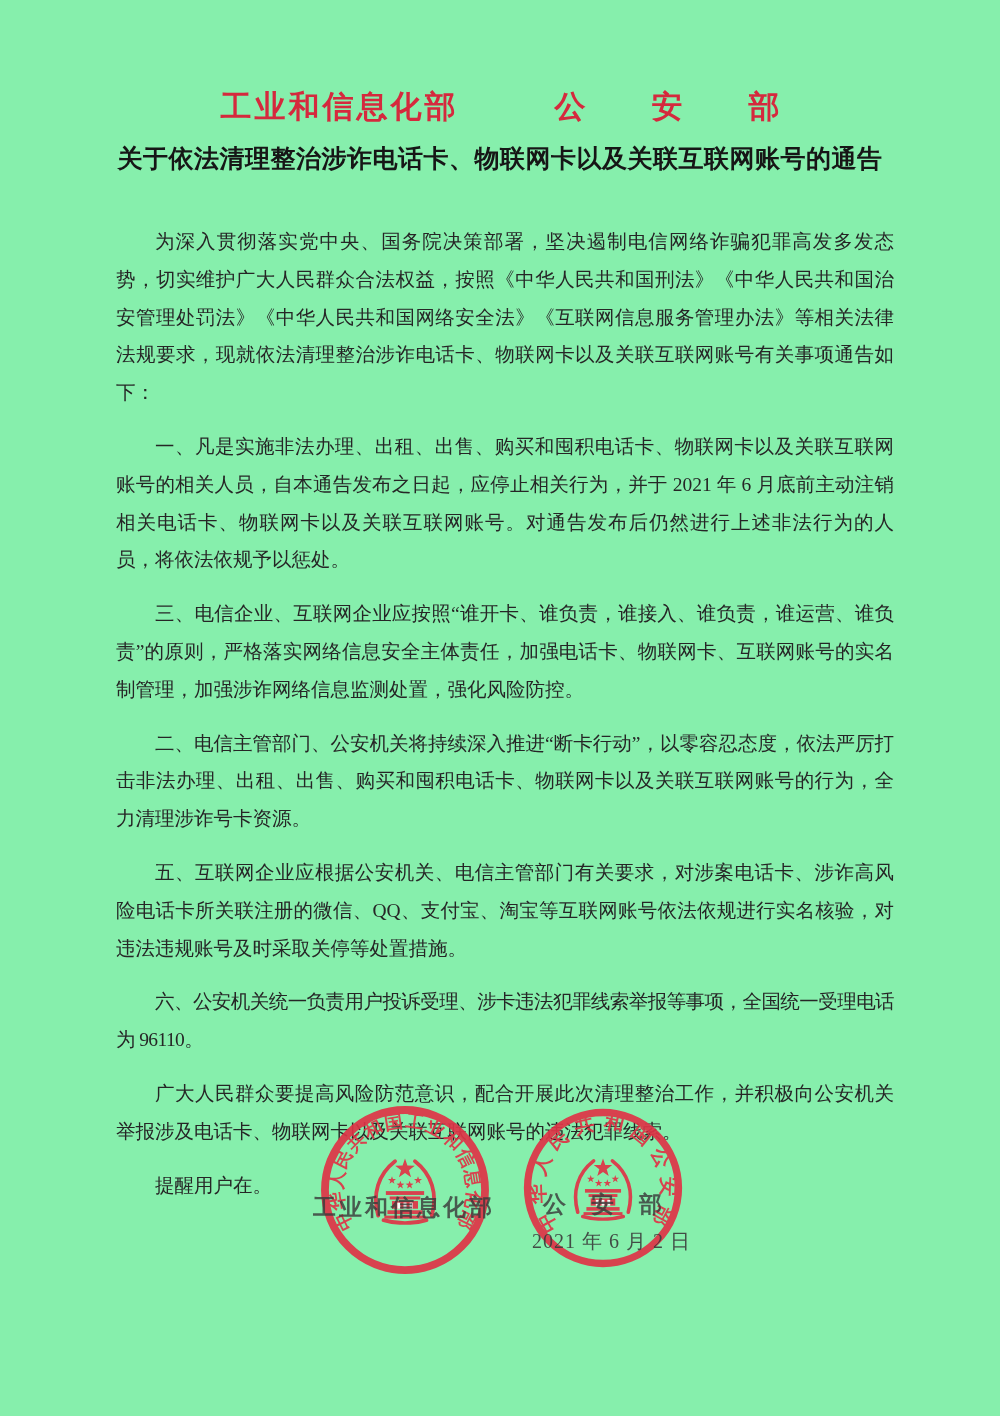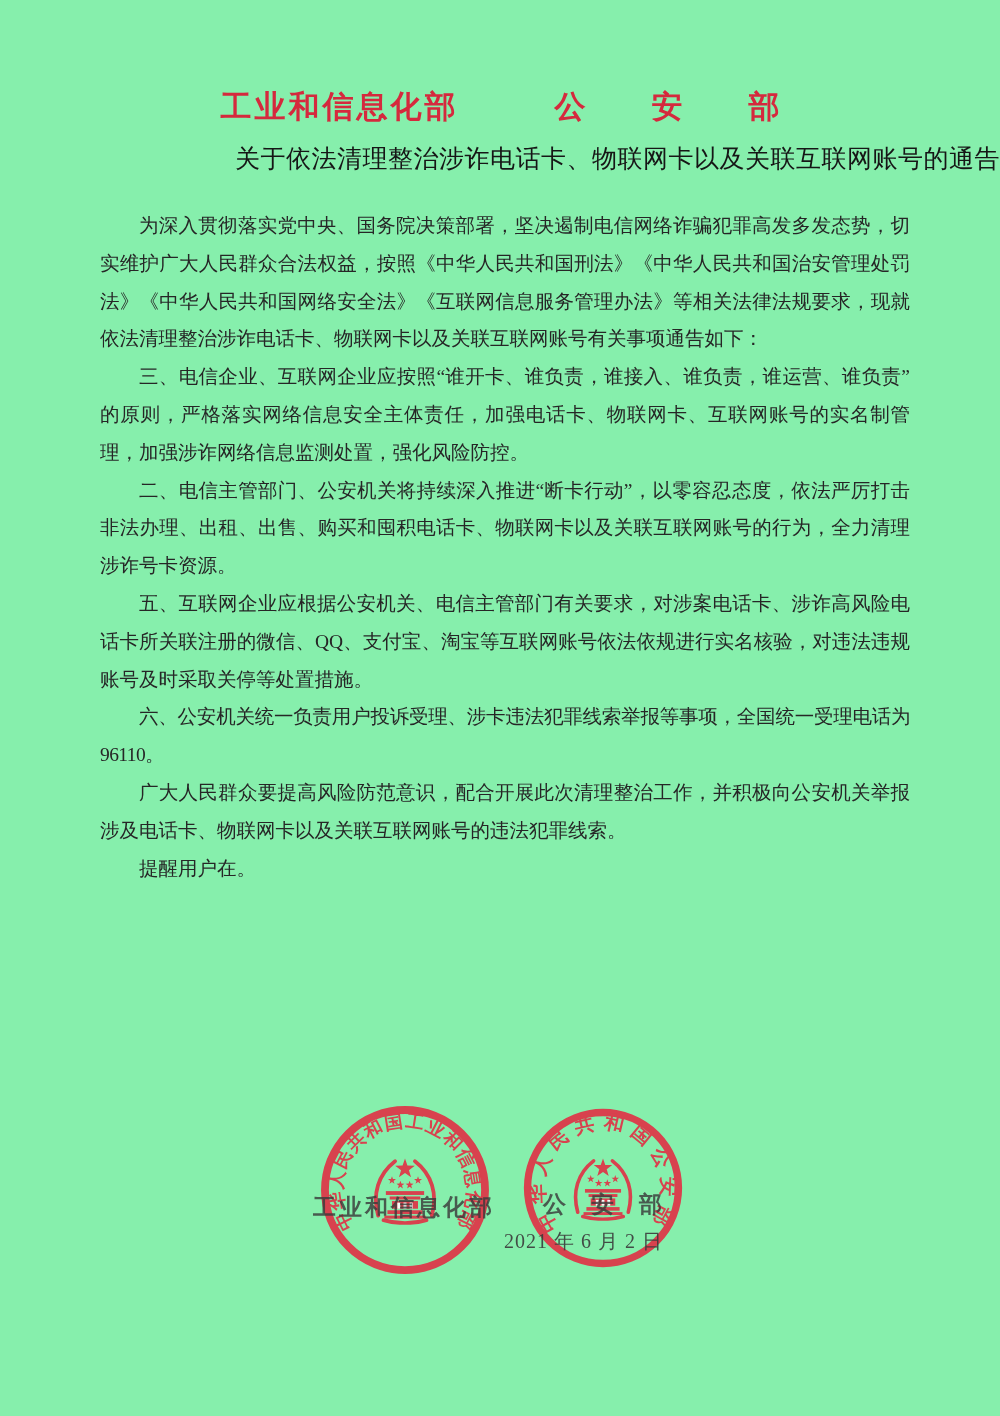--- a/index.html
+++ b/index.html
@@ -19,44 +19,44 @@
   }
   .ministry{
     font-weight:bold;font-size:31px;line-height:34px;
     color:#d5293d;
     font-family:"Liberation Serif","DejaVu Serif",serif;
   }
   .ministry.left{letter-spacing:3px;}
   .ministry.right{letter-spacing:66px;margin-right:-66px;}
   .doc-title{
     margin-top:18px;
-    text-align:right;
-    font-size:25px;font-weight:normal;color:#161616;
+    text-align:center;
+    font-size:25px;font-weight:bold;color:#161616;
     letter-spacing:0.5px;
   }
   
   .doc-body{
     padding:32px 90px 0 100px;
     font-size:19.5px;line-height:37.8px;
     text-align:justify;text-justify:inter-ideograph;
   }
-  .doc-body p{margin:0;text-indent:2em;}
+  .doc-body p{margin:16px;text-indent:2em;}
   .doc-body p.tight{letter-spacing:-0.6px;}
   
   .seal-area{position:absolute;left:0;top:0;width:1000px;height:1416px;pointer-events:none;}
   .seal{position:absolute;opacity:0.92;}
   .seal-left{left:318px;top:1103px;width:174px;height:174px;}
   .seal-right{left:521px;top:1106px;width:164px;height:164px;}
   .overlay-sign{
     position:absolute;color:#3b3b3b;opacity:0.82;
     font-weight:bold;white-space:nowrap;
   }
   .overlay-miit{left:313px;top:1192px;font-size:23px;letter-spacing:3px;}
   .overlay-mps{left:543px;top:1189px;font-size:23px;letter-spacing:25px;margin-right:-25px;}
-  .overlay-date{left:504px;top:1228px;font-size:20px;letter-spacing:1px;opacity:0.9;font-weight:normal;}
+  .overlay-date{left:532px;top:1228px;font-size:20px;letter-spacing:1px;opacity:0.9;font-weight:normal;}
 </style>
 </head>
 <body>
 
 <svg width="0" height="0" style="position:absolute" aria-hidden="true">
   <defs>
     <path id="star" d="M0,-10 L2.35,-3.24 L9.51,-3.09 L3.80,1.24 L5.88,8.09 L0,4 L-5.88,8.09 L-3.80,1.24 L-9.51,-3.09 L-2.35,-3.24 Z"></path>
     <symbol id="emblem" viewBox="0 0 100 100">
       <g fill="#df3447" stroke="none">
         <use href="#star" x="50" y="27" transform="translate(50,27) scale(1.35) translate(-50,-27)"></use>
@@ -86,20 +86,21 @@
 
   <div class="ministries">
     <span class="ministry left">工业和信息化部</span>
     <span class="ministry right">公安部</span>
   </div>
 
   <div class="doc-title">关于依法清理整治涉诈电话卡、物联网卡以及关联互联网账号的通告</div>
 
   <div class="doc-body">
     <p>为深入贯彻落实党中央、国务院决策部署，坚决遏制电信网络诈骗犯罪高发多发态势，切实维护广大人民群众合法权益，按照《中华人民共和国刑法》《中华人民共和国治安管理处罚法》《中华人民共和国网络安全法》《互联网信息服务管理办法》等相关法律法规要求，现就依法清理整治涉诈电话卡、物联网卡以及关联互联网账号有关事项通告如下：</p>
+    <p>一、凡是实施非法办理、出租、出售、购买和囤积电话卡、物联网卡以及关联互联网账号的相关人员，自本通告发布之日起，应停止相关行为，并于 2021 年 6 月底前主动注销相关电话卡、物联网卡以及关联互联网账号。对通告发布后仍然进行上述非法行为的人员，将依法依规予以惩处。</p>
     <p>三、电信企业、互联网企业应按照“谁开卡、谁负责，谁接入、谁负责，谁运营、谁负责”的原则，严格落实网络信息安全主体责任，加强电话卡、物联网卡、互联网账号的实名制管理，加强涉诈网络信息监测处置，强化风险防控。</p>
     <p>二、电信主管部门、公安机关将持续深入推进“断卡行动”，以零容忍态度，依法严厉打击非法办理、出租、出售、购买和囤积电话卡、物联网卡以及关联互联网账号的行为，全力清理涉诈号卡资源。</p>
     <p>五、互联网企业应根据公安机关、电信主管部门有关要求，对涉案电话卡、涉诈高风险电话卡所关联注册的微信、QQ、支付宝、淘宝等互联网账号依法依规进行实名核验，对违法违规账号及时采取关停等处置措施。</p>
     <p class="tight">六、公安机关统一负责用户投诉受理、涉卡违法犯罪线索举报等事项，全国统一受理电话为 96110。</p>
     <p>广大人民群众要提高风险防范意识，配合开展此次清理整治工作，并积极向公安机关举报涉及电话卡、物联网卡以及关联互联网账号的违法犯罪线索。</p>
     <p>提醒用户在。</p>
   </div>
 
   <div class="seal-area">
 

